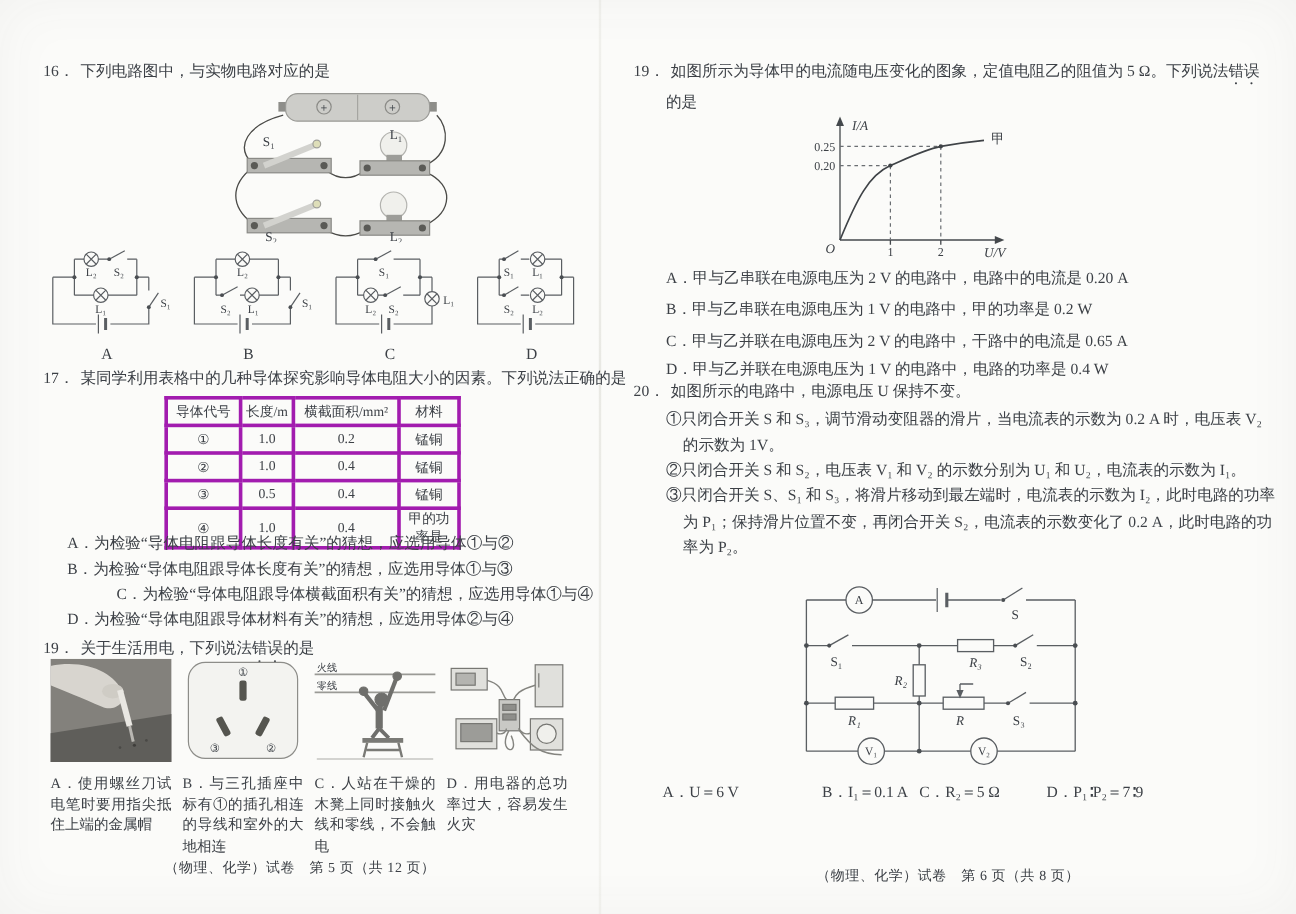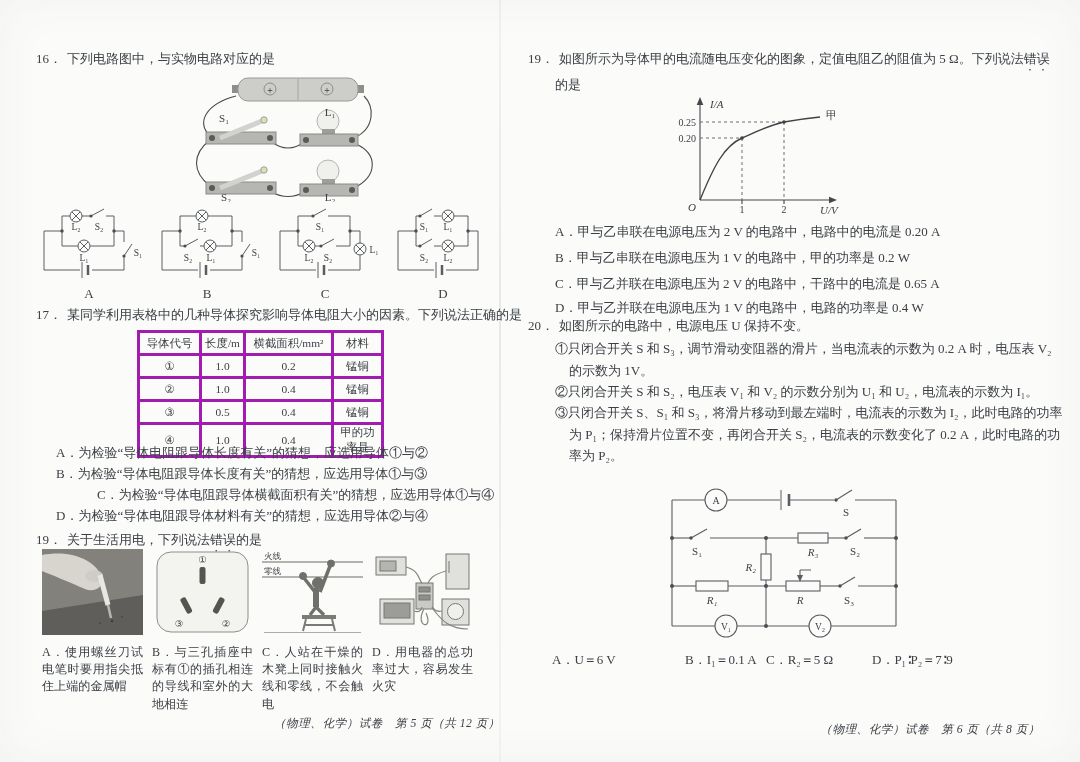--- a/index.html
+++ b/index.html
@@ -24,21 +24,21 @@
   .emph{-webkit-text-emphasis:filled dot;text-emphasis:filled dot;
         -webkit-text-emphasis-position:under right;text-emphasis-position:under right;}
   .step{position:absolute;left:55px;width:494px;font-size:13px;line-height:21.5px;
         padding-left:14px;text-indent:-14px;}
   table.cond{border-collapse:collapse;font-size:11.4px;text-align:center;color:#3c4046;}
   table.cond th,table.cond td{border:3px solid #a21caf;font-weight:normal;height:20px;padding:0 2px;}
   .figrow{display:flex;gap:9px;}
   .figcell{width:101px;}
   .cap{font-size:12.1px;line-height:1.42;margin-top:5px;text-align:justify;}
   .letter{text-align:center;font-size:13px;margin-top:2px;}
-  .footer{position:absolute;font-size:11.6px;text-align:right;letter-spacing:.5px;font-style:italic;}
+  .footer{position:absolute;font-size:11.6px;text-align:center;letter-spacing:.5px;}
   svg text{font-family:"Liberation Serif","DejaVu Serif",serif;fill:#3c4046;}
   .diagset{display:flex;gap:4px;}
   .diagcell{width:114px;}
 </style>
 </head>
 <body>
 
 <div class="divider"></div>
 
 <div class="page" id="pageL">

